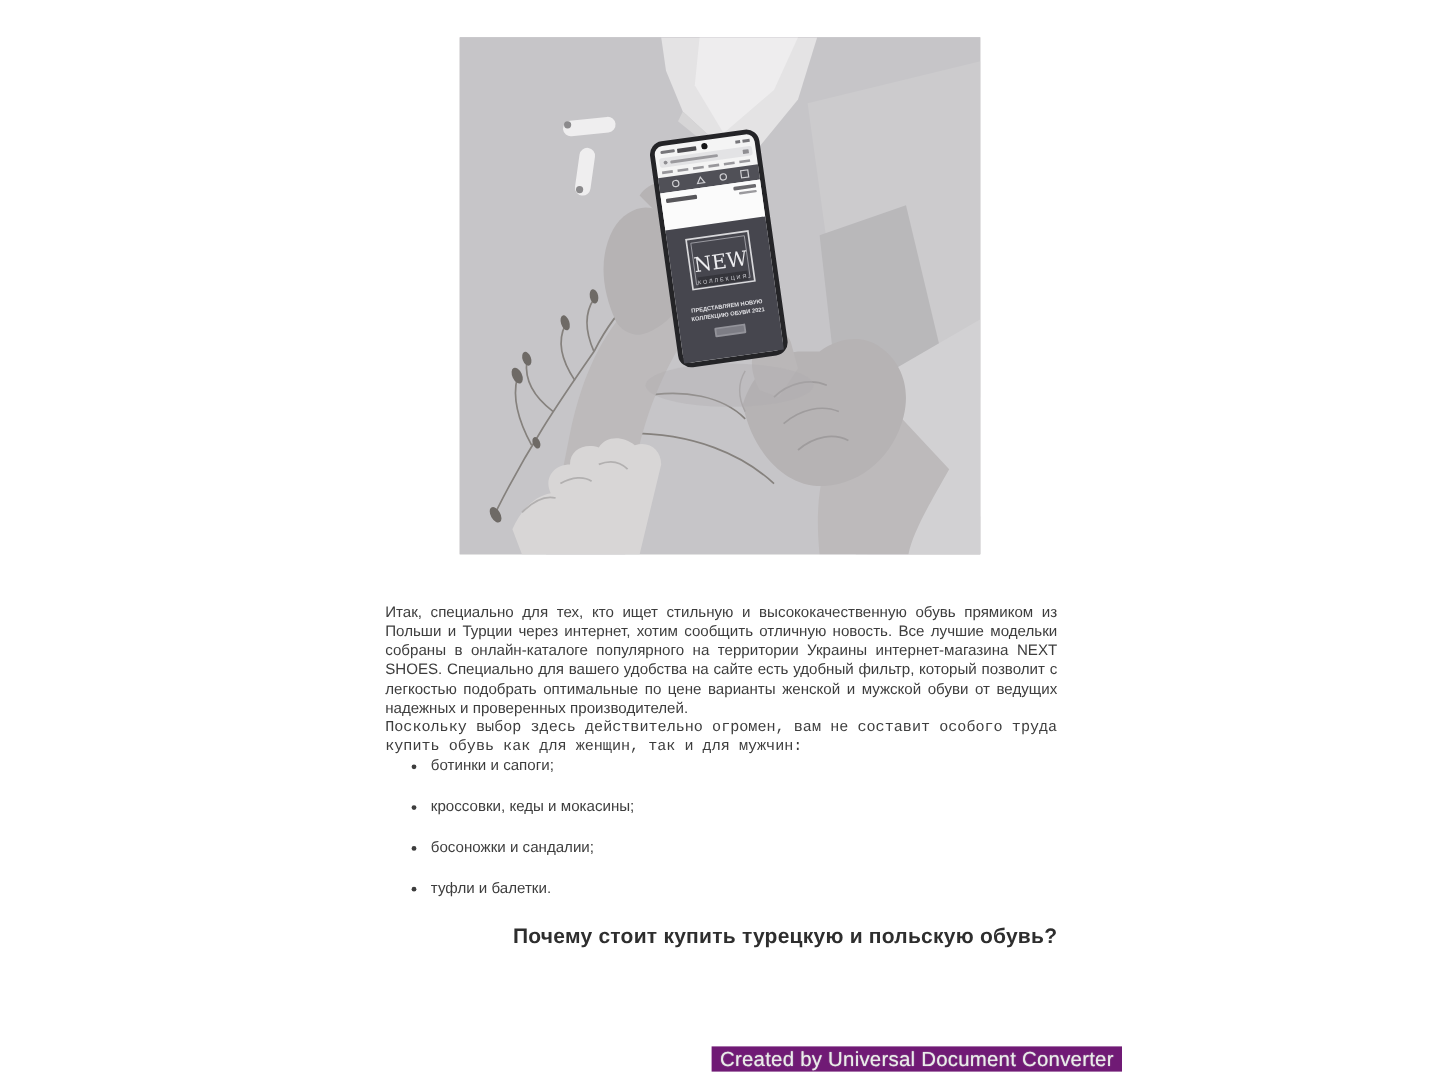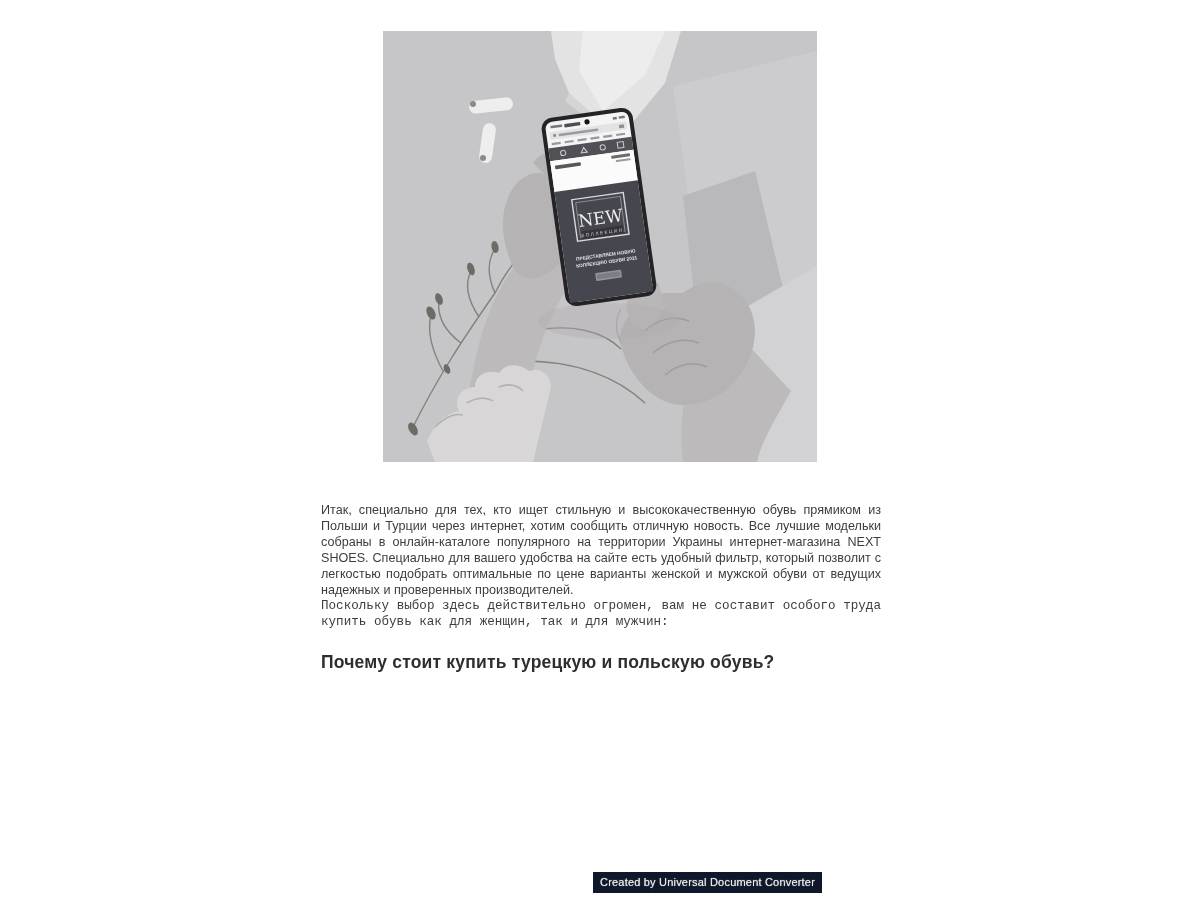--- a/index.html
+++ b/index.html
@@ -49,39 +49,39 @@
     list-style: disc outside;
   }
   .article li {
     margin: 0 0 18px 0;
     padding-left: 2px;
     text-align: left;
   }
   .closing { margin-bottom: 0; text-align: left !important; }
   .article h2 {
     margin: 21px 0 0 0;
-    text-align: left;
+    text-align: right;
     font-size: 17.5px;
     line-height: 22px;
     font-weight: bold;
     color: #2e2e2e;
     letter-spacing: 0.2px;
   }
 
   
   .watermark {
     position: absolute;
     left: 593px;
     top: 872px;
     height: 21px;
     line-height: 21px;
     padding: 0 7px;
-    background: #0f172a;
+    background: #701a75;
     color: #ebebeb;
-    font-size: 11px;
+    font-size: 17px;
     letter-spacing: 0.2px;
     white-space: nowrap;
     text-shadow: 0 0 1px #bdbdbd;
   }
 </style>
 </head>
 <body>
 
 <div class="photo-wrap">
   <svg width="434" height="431" viewBox="0 0 434 431" xmlns="http://www.w3.org/2000/svg">
@@ -206,16 +206,22 @@
         <rect x="203" y="241" width="26" height="8" rx="1" fill="#93939a"></rect>
         <rect x="204.5" y="242.5" width="23" height="5" rx="0.5" fill="#7d7d85"></rect>
       </g>
     </g>
   </svg>
 </div>
 
 <div class="article">
   <p class="p1">Итак, специально для тех, кто ищет стильную и высококачественную обувь прямиком из Польши и Турции через интернет, хотим сообщить отличную новость. Все лучшие модельки собраны в онлайн-каталоге популярного на территории Украины интернет-магазина NEXT SHOES. Специально для вашего удобства на сайте есть удобный фильтр, который позволит с легкостью подобрать оптимальные по цене варианты женской и мужской обуви от ведущих надежных и проверенных производителей.</p>
   <p class="p2">Поскольку выбор здесь действительно огромен, вам не составит особого труда купить обувь как для женщин, так и для мужчин:</p>
+  <ul>
+    <li>ботинки и сапоги;</li>
+    <li>кроссовки, кеды и мокасины;</li>
+    <li>босоножки и сандалии;</li>
+    <li>туфли и балетки.</li>
+  </ul>
   <h2>Почему стоит купить турецкую и польскую обувь?</h2>
 </div>
 
 <div class="watermark">Created by Universal Document Converter</div>
 
 </body></html>

